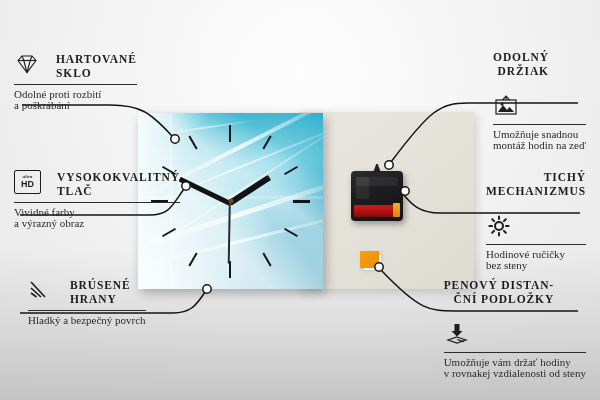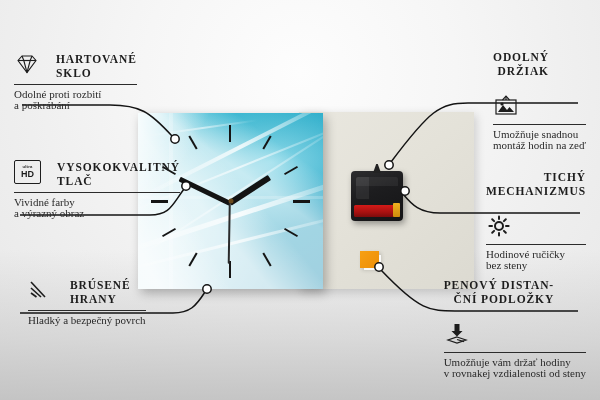--- a/index.html
+++ b/index.html
@@ -47,21 +47,21 @@
   .hdbox{
     width:25px;height:22px;border:1.4px solid #1d1d1d;border-radius:2px;
     display:flex;flex-direction:column;align-items:center;justify-content:center;
     line-height:1;flex:0 0 25px;
   }
   .hdbox .u{font-family:"Liberation Sans",sans-serif;font-size:4.2px;letter-spacing:.2px;color:#1d1d1d;font-weight:bold;}
   .hdbox .h{font-family:"Liberation Sans",sans-serif;font-size:9px;font-weight:bold;color:#1d1d1d;margin-top:.5px;}
 
   
   #f-glass{left:14px;top:52px;}
-  #f-print{left:14px;top:160px;}
+  #f-print{left:14px;top:170px;}
   #f-edges{left:28px;top:278px;}
   #f-hold {right:14px;top:50px;}
   #f-mech {right:14px;top:170px;}
   #f-foam {right:14px;top:278px;}
 
   
   #photo{position:absolute;left:138px;top:103px;width:336px;height:186px;z-index:3;}
 
   #backpanel{
     position:absolute;left:161px;top:9px;width:175px;height:177px;

